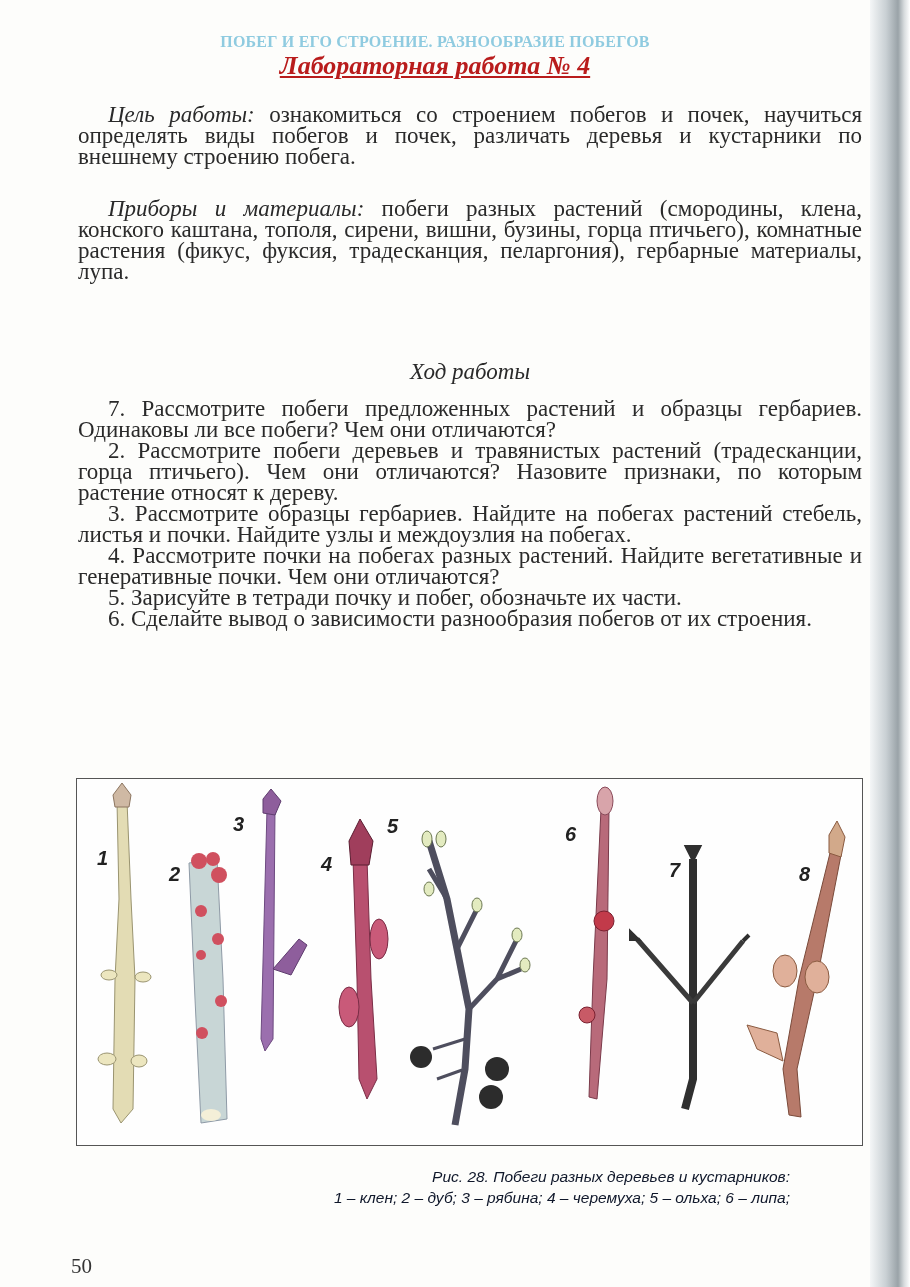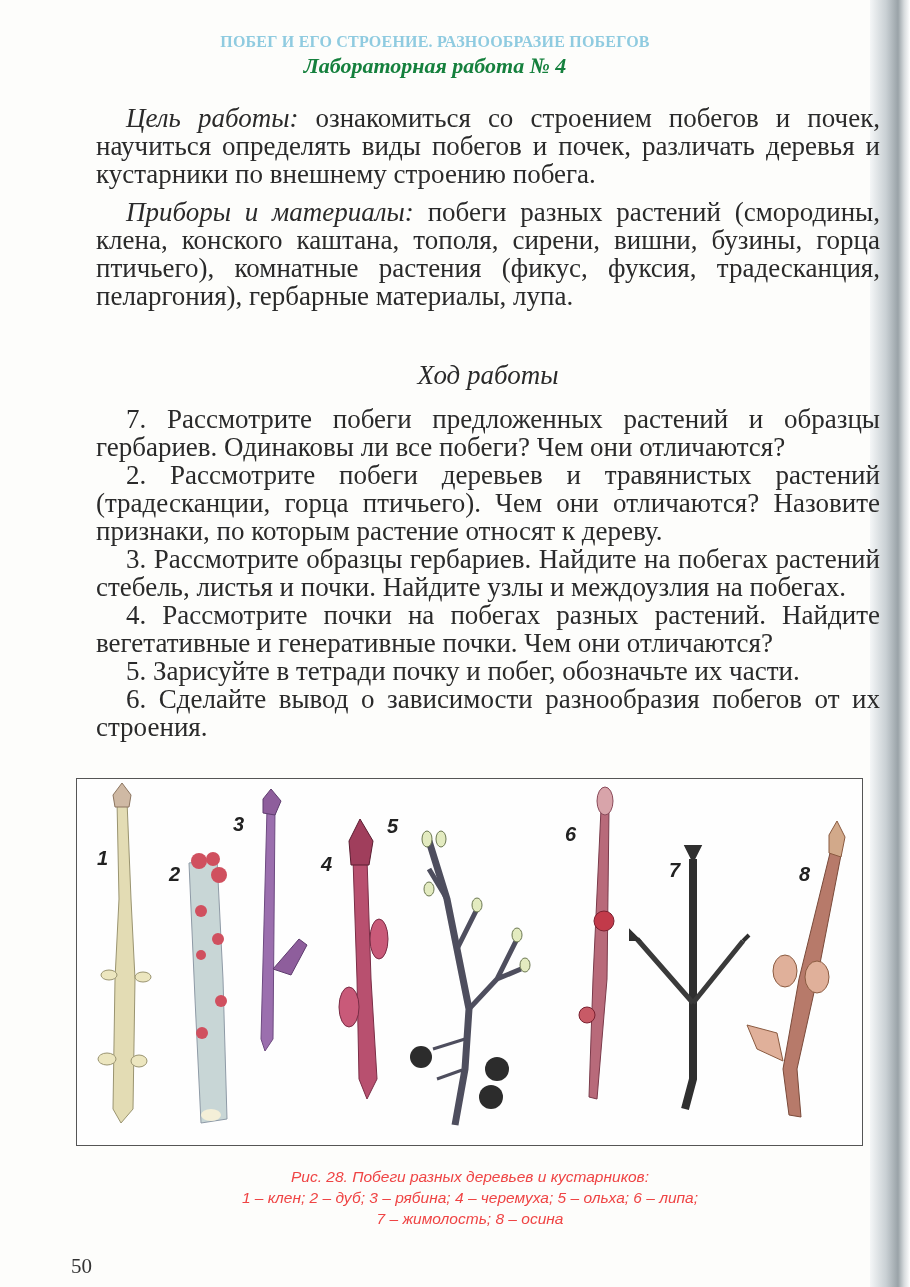--- a/index.html
+++ b/index.html
@@ -13,45 +13,45 @@
     position: absolute; top: 0; right: 0; width: 40px; height: 1287px;
     background: linear-gradient(to right, #f4f6f7 0%, #c9d0d4 40%, #9aa3a8 70%, #d6dadc 85%, #ffffff 100%);
   }
   .title-block { position: absolute; top: 30px; left: 0; width: 870px; text-align: center; }
   .title {
     font-family: "Liberation Serif", serif; font-weight: bold;
     font-size: 16px; letter-spacing: 0.2px; color: #8fcbe0; line-height: 24px;
   }
   .subtitle {
     font-family: "Liberation Serif", serif; font-style: italic; font-weight: bold;
-    font-size: 22px; color: #15803d; line-height: 24px;
+    font-size: 26px; color: #b91c1c; line-height: 24px; text-decoration: underline;
   }
   .body-text {
-    position: absolute; left: 96px; width: 784px;
-    font-size: 27px; line-height: 28px; text-align: justify;
+    position: absolute; left: 78px; width: 784px;
+    font-size: 23px; line-height: 21px; text-align: justify;
   }
   .para { margin: 0; text-indent: 30px; }
   .para .lead { font-style: italic; }
   .heading { text-align: center; font-style: italic; margin: 16px; }
   #goal { top: 104px; }
   #materials { top: 198px; }
   #procedure { top: 345px; }
   .figure-box {
     position: absolute; left: 76px; top: 778px; width: 785px; height: 366px;
     border: 1.5px solid #555; background: #fefefe;
   }
   .figure-box svg { position: absolute; left: 0; top: 0; }
   .fig-num {
     position: absolute; font-family: "Liberation Sans", sans-serif;
     font-style: italic; font-weight: bold; font-size: 20px; color: #222;
   }
   .caption {
-    position: absolute; top: 1166px; left: 150px; width: 640px; text-align: center;
+    position: absolute; top: 1166px; left: 150px; width: 640px; text-align: right;
     font-family: "Liberation Sans", sans-serif; font-style: italic;
-    font-size: 15.5px; line-height: 21px; color: #ef4444;
+    font-size: 15.5px; line-height: 21px; color: #0f172a;
   }
   .page-number {
     position: absolute; top: 1254px; left: 71px;
     font-family: "Liberation Serif", serif; font-size: 21px; color: #333;
   }
 </style>
 </head>
 <body>
 
 <div class="page-edge"></div>
@@ -159,16 +159,15 @@
   <span class="fig-num" style="left:244px; top:74px;">4</span>
   <span class="fig-num" style="left:310px; top:36px;">5</span>
   <span class="fig-num" style="left:488px; top:44px;">6</span>
   <span class="fig-num" style="left:592px; top:80px;">7</span>
   <span class="fig-num" style="left:722px; top:84px;">8</span>
 </div>
 
 <div class="caption">
   <div>Рис. 28. Побеги разных деревьев и кустарников:</div>
   <div>1 – клен; 2 – дуб; 3 – рябина; 4 – черемуха; 5 – ольха; 6 – липа;</div>
-  <div>7 – жимолость; 8 – осина</div>
 </div>
 
 <div class="page-number">50</div>
 
 </body></html>

